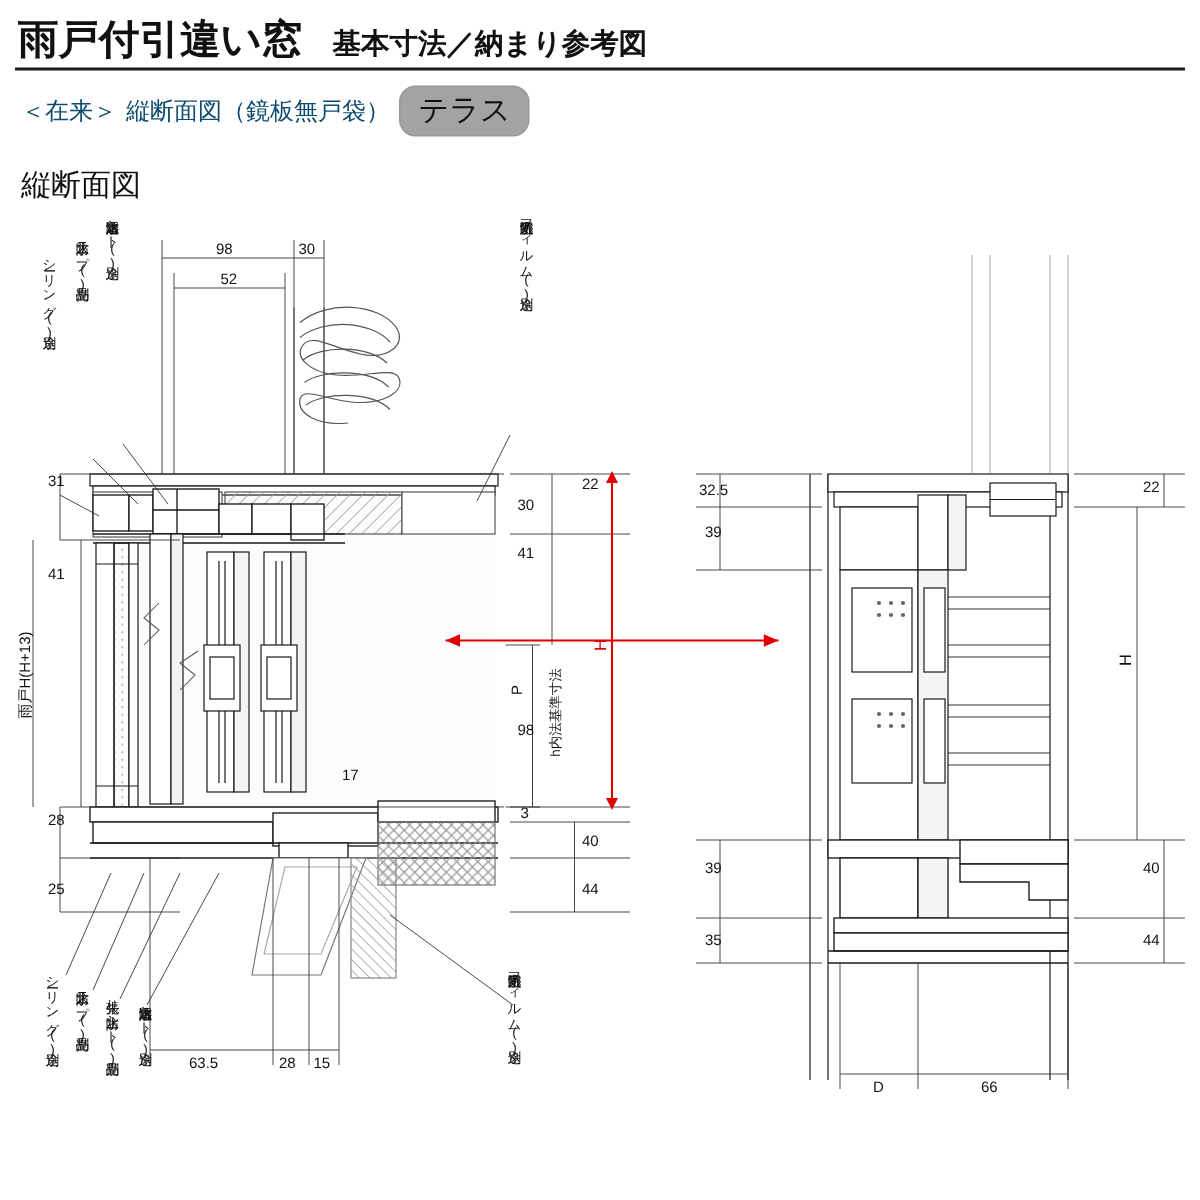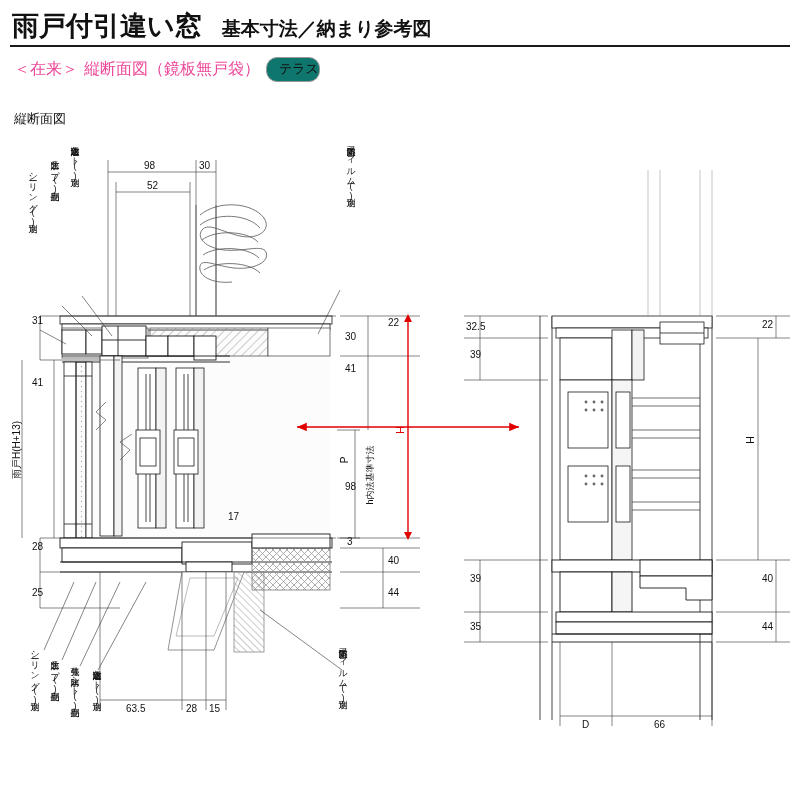--- a/index.html
+++ b/index.html
@@ -55,36 +55,36 @@
     position: absolute;
     left: 14px;
     top: 57px;
     display: flex;
     align-items: center;
     gap: 6px;
     white-space: nowrap;
   }
   .tag-plain {
     font-size: 16px;
-    color: #ec4899;
+    color: #0c4a6e;
   }
   .tag-pill {
-    font-size: 13px;
+    font-size: 20px;
     color: #111;
     border: 1px solid #999;
     border-radius: 11px;
-    padding: 2px 0 3px 12px;
-    background: #0f766e;
+    padding: 2px 12px 3px 12px;
+    background: #a3a3a3;
   }
 
   .section-label {
     position: absolute;
     left: 14px;
     top: 110px;
-    font-size: 13px;
+    font-size: 20px;
     color: #111;
   }
 
   
   .canvas {
     position: absolute;
     left: 0;
     top: 130px;
     width: 800px;
     height: 670px;

